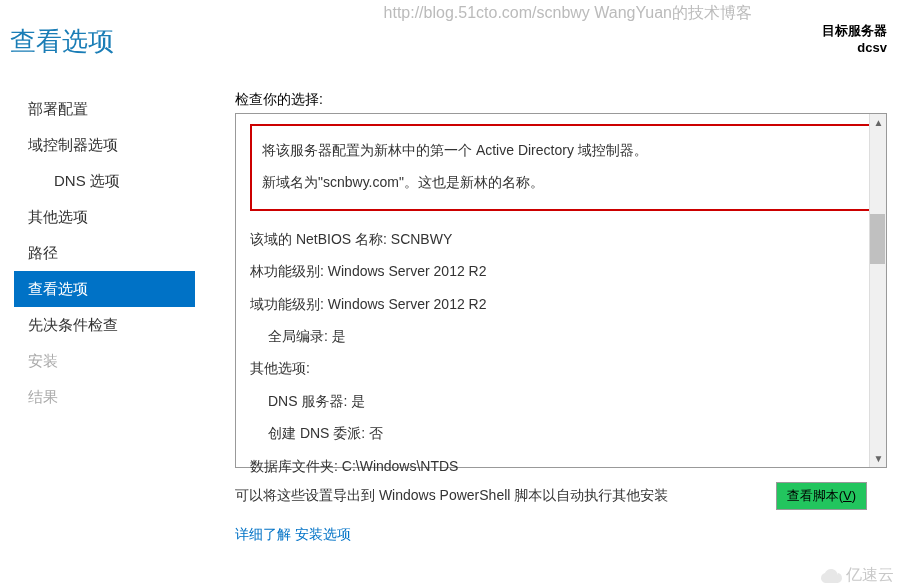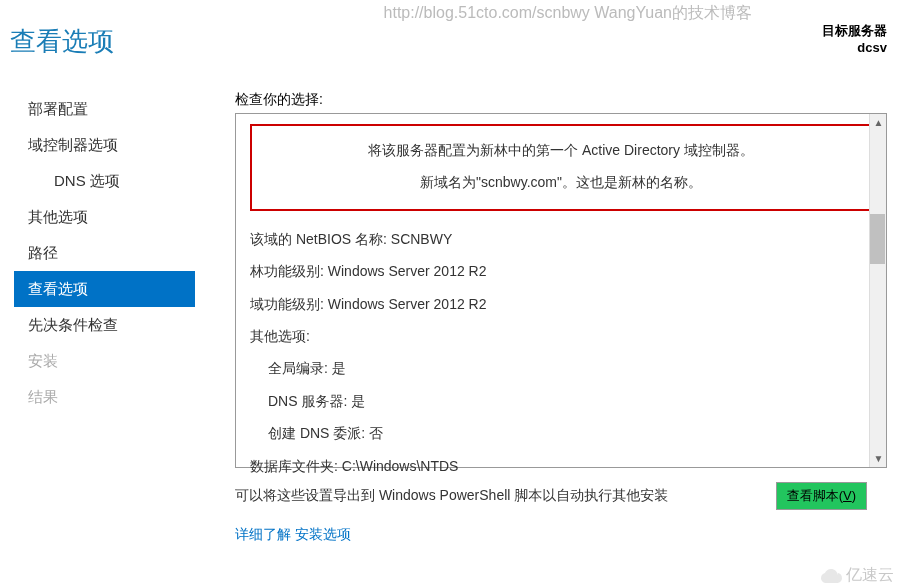--- a/index.html
+++ b/index.html
@@ -10,21 +10,21 @@
     .page-title { font-size: 26px; color: #1a7db6; font-weight: 300; padding: 24px 10px 32px 10px; }
     .container { display: flex; width: 100%; }
     .sidebar { width: 195px; padding-left: 14px; }
     .sidebar-item { font-size: 15px; color: #333; padding: 6px 10px 6px 14px; cursor: pointer; line-height: 1.6; }
     .sidebar-item.sub { padding-left: 40px; }
     .sidebar-item.active { background: #0072c6; color: #fff; }
     .sidebar-item.disabled { color: #aaa; }
     .content { flex: 1; padding: 0 15px 0 40px; position: relative; }
     .content-label { font-size: 14px; margin-bottom: 4px; }
     .review-box { border: 1px solid #999; padding: 10px 14px 14px 14px; height: 355px; position: relative; margin-bottom: 14px; }
-    .highlight-box { border: 2px solid #c00; padding: 8px 10px 10px 10px; margin-bottom: 12px; text-align: center; }
+    .highlight-box { border: 2px solid #c00; padding: 8px 10px 10px 10px; margin-bottom: 12px; }
     .line { font-size: 14px; color: #333; padding: 5px 0; line-height: 1.6; }
     .indent { padding-left: 18px; }
     .scrollbar { position: absolute; right: 0; top: 0; bottom: 0; width: 17px; background: #f0f0f0; border-left: 1px solid #ddd; }
     .scrollbar-arrow { height: 17px; width: 17px; display: flex; align-items: center; justify-content: center; color: #666; font-size: 10px; }
     .scrollbar-thumb { position: absolute; right: 1px; top: 100px; width: 15px; height: 50px; background: #c0c0c0; }
     .export-row { display: flex; justify-content: space-between; align-items: center; padding-right: 20px; }
     .export-text { font-size: 14px; color: #333; }
     .btn-script { background: #22c55e; border: 1px solid #999; padding: 4px 10px; font-size: 13px; cursor: pointer; }
     .btn-script u { text-decoration: underline; }
     .link-row { margin-top: 16px; font-size: 14px; }
@@ -61,22 +61,22 @@
   <div class="content">
     <div class="content-label">检查你的选择:</div>
     <div class="review-box">
       <div class="highlight-box">
         <div class="line">将该服务器配置为新林中的第一个 Active Directory 域控制器。</div>
         <div class="line">新域名为"scnbwy.com"。这也是新林的名称。</div>
       </div>
       <div class="line">该域的 NetBIOS 名称: SCNBWY</div>
       <div class="line">林功能级别: Windows Server 2012 R2</div>
       <div class="line">域功能级别: Windows Server 2012 R2</div>
+      <div class="line indent">全局编录: 是</div>
       <div class="line">其他选项:</div>
-      <div class="line indent">全局编录: 是</div>
       <div class="line indent">DNS 服务器: 是</div>
       <div class="line indent">创建 DNS 委派: 否</div>
       <div class="line">数据库文件夹: C:\Windows\NTDS</div>
 
       <div class="scrollbar">
         <div class="scrollbar-arrow">▲</div>
         <div class="scrollbar-thumb"></div>
         <div class="scrollbar-arrow" style="position:absolute;bottom:0;">▼</div>
       </div>
     </div>

